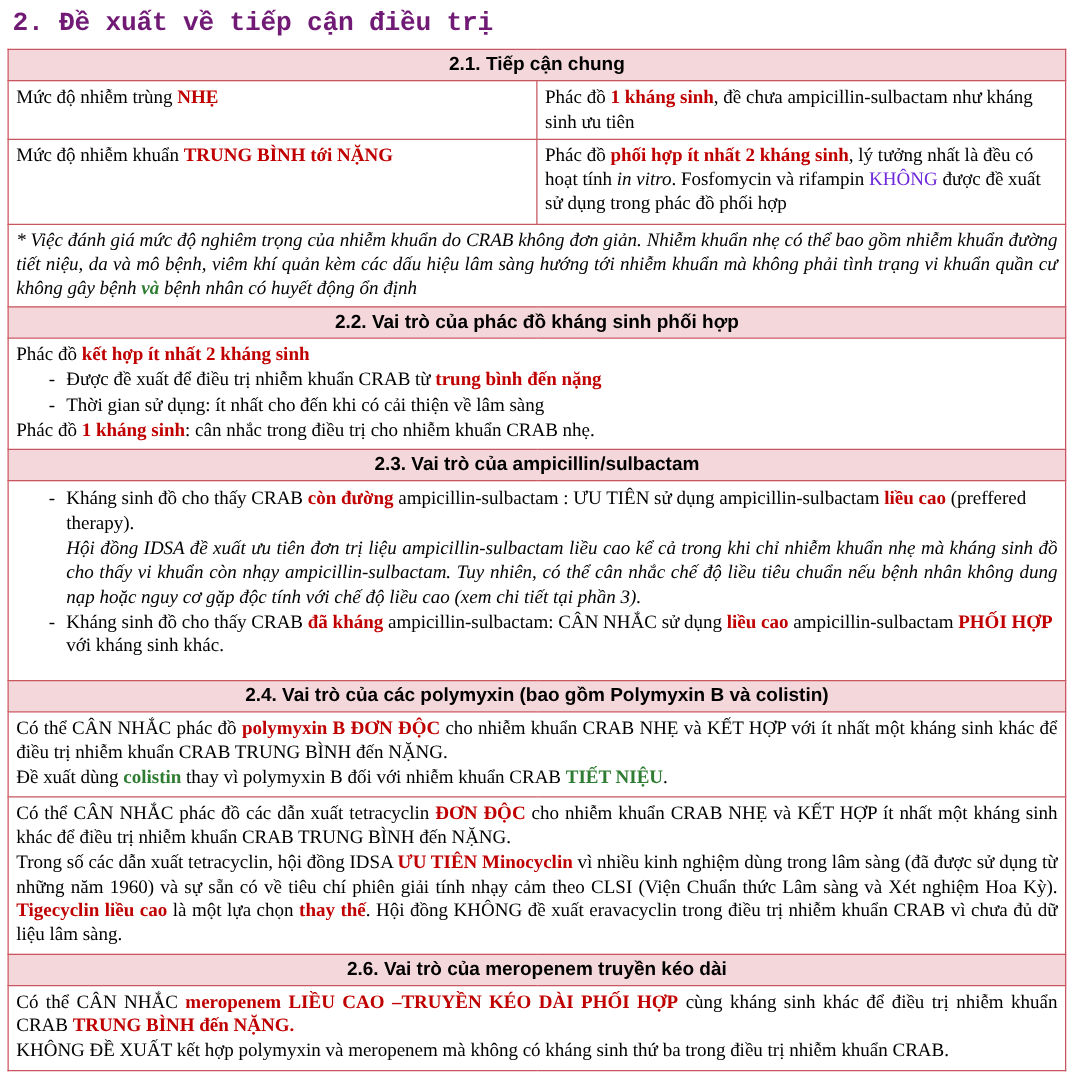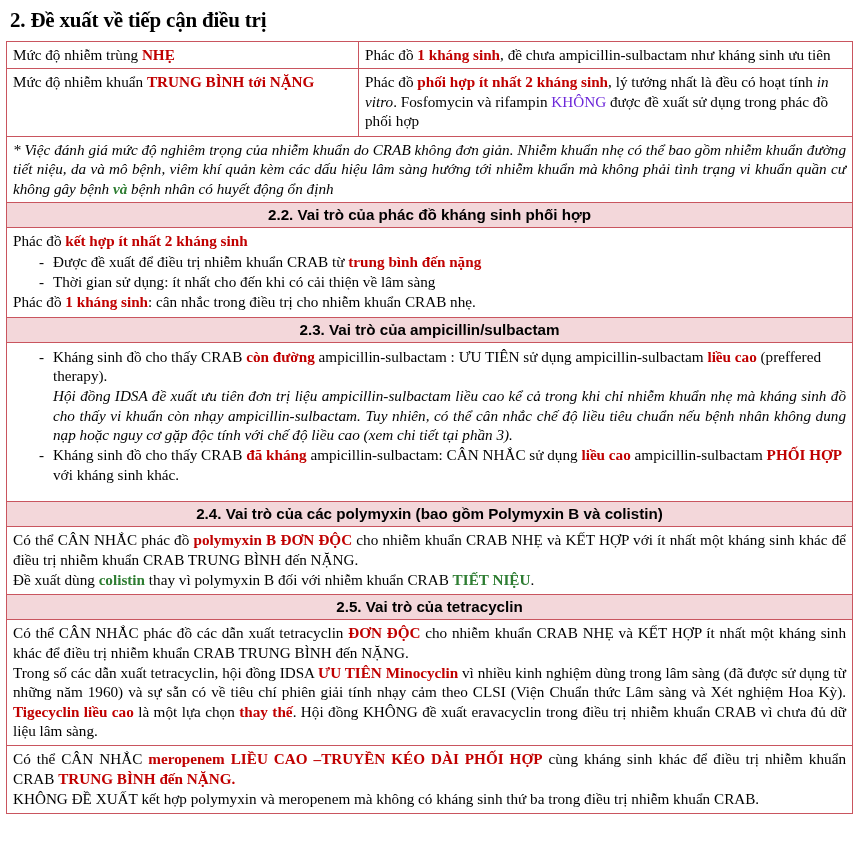--- a/index.html
+++ b/index.html
@@ -9,24 +9,24 @@
     background: #ffffff;
     font-family: "Liberation Serif", serif;
   }
   .page {
     width: 859px;
     min-height: 860px;
     padding: 6px 6px 4px 6px;
     position: relative;
   }
   .doc-title {
-    font-family: Liberation Serif, serif;
+    font-family: Liberation Mono, monospace;
     font-size: 21px;
     font-weight: bold;
-    color: #000000;
+    color: #701a75;
     margin: 2px 0 8px 4px;
     letter-spacing: -0.2px;
   }
   table.main {
     width: 847px;
     border-collapse: collapse;
     table-layout: fixed;
   }
   table.main td, table.main th {
     border: 1px solid #c9555f;
@@ -81,20 +81,23 @@
 </head>
 <body>
 
 <div class="page">
 
   <div class="doc-title">2. Đề xuất về tiếp cận điều trị</div>
 
   <table class="main">
 
     <tbody>
+        <tr>
+      <td class="sec-head" colspan="2">2.1. Tiếp cận chung</td>
+    </tr>
     <tr>
       <td class="cell-left">
         <span>Mức độ nhiễm trùng </span><span class="redb">NHẸ</span>
       </td>
       <td>
         <span>Phác đồ </span><span class="redb">1 kháng sinh</span><span>, đề chưa </span><span class="b">ampicillin-sulbactam</span><span> như kháng sinh ưu tiên</span>
       </td>
     </tr>
     <tr>
       <td class="cell-left tall">
@@ -145,29 +148,29 @@
       <td class="sec-head" colspan="2">2.4. Vai trò của các polymyxin (bao gồm Polymyxin B và colistin)</td>
     </tr>
     <tr>
       <td class="plain-block just" colspan="2">
         <p><span>Có thể CÂN NHẮC phác đồ </span><span class="redb">polymyxin B</span><span> </span><span class="redb">ĐƠN ĐỘC</span><span> cho nhiễm khuẩn CRAB </span><span class="b">NHẸ</span><span> và </span><span class="b">KẾT HỢP</span><span> với ít nhất một kháng sinh khác để điều trị nhiễm khuẩn CRAB </span><span class="b">TRUNG BÌNH đến NẶNG.</span></p>
         <p><span>Đề xuất dùng </span><span class="greenb">colistin</span><span> thay vì polymyxin B đối với nhiễm khuẩn CRAB </span><span class="greenb">TIẾT NIỆU</span><span>.</span></p>
       </td>
     </tr>
 
     <tr>
-      <td class="sec-head" colspan="2">2.5. Vai trò của tetracyclin</td>
-    </tr>
-    <tr>
       <td class="plain-block just" colspan="2">
         <p><span>Có thể CÂN NHẮC phác đồ các dẫn xuất tetracyclin </span><span class="redb">ĐƠN ĐỘC</span><span> cho nhiễm khuẩn CRAB </span><span class="b">NHẸ</span><span> và </span><span class="b">KẾT HỢP</span><span> ít nhất một kháng sinh khác để điều trị nhiễm khuẩn CRAB </span><span class="b">TRUNG BÌNH đến NẶNG.</span></p>
         <p><span>Trong số các dẫn xuất tetracyclin, hội đồng IDSA </span><span class="redb">ƯU TIÊN Minocyclin</span><span> vì nhiều kinh nghiệm dùng trong lâm sàng (đã được sử dụng từ những năm 1960) và sự sẵn có về tiêu chí phiên giải tính nhạy cảm theo CLSI (Viện Chuẩn thức Lâm sàng và Xét nghiệm Hoa Kỳ). </span><span class="redb">Tigecyclin liều cao</span><span> là một lựa chọn </span><span class="redb">thay thế</span><span>. Hội đồng </span><span class="b">KHÔNG đề xuất eravacyclin</span><span> trong điều trị nhiễm khuẩn CRAB vì chưa đủ dữ liệu lâm sàng.</span></p>
       </td>
     </tr>
 
+    <tr>
+      <td class="sec-head" colspan="2">2.6. Vai trò của meropenem truyền kéo dài</td>
+    </tr>
     <tr>
       <td class="plain-block just" colspan="2">
         <p><span>Có thể CÂN NHẮC </span><span class="redb">meropenem LIỀU CAO –TRUYỀN KÉO DÀI PHỐI HỢP</span><span> cùng kháng sinh khác để điều trị nhiễm khuẩn CRAB </span><span class="redb">TRUNG BÌNH đến NẶNG.</span></p>
         <p><span class="b">KHÔNG ĐỀ XUẤT</span><span> kết hợp </span><span class="b">polymyxin và meropenem mà không có kháng sinh thứ ba</span><span> trong điều trị nhiễm khuẩn CRAB.</span></p>
       </td>
     </tr>
 
   </tbody>
     </table>
 </div>

